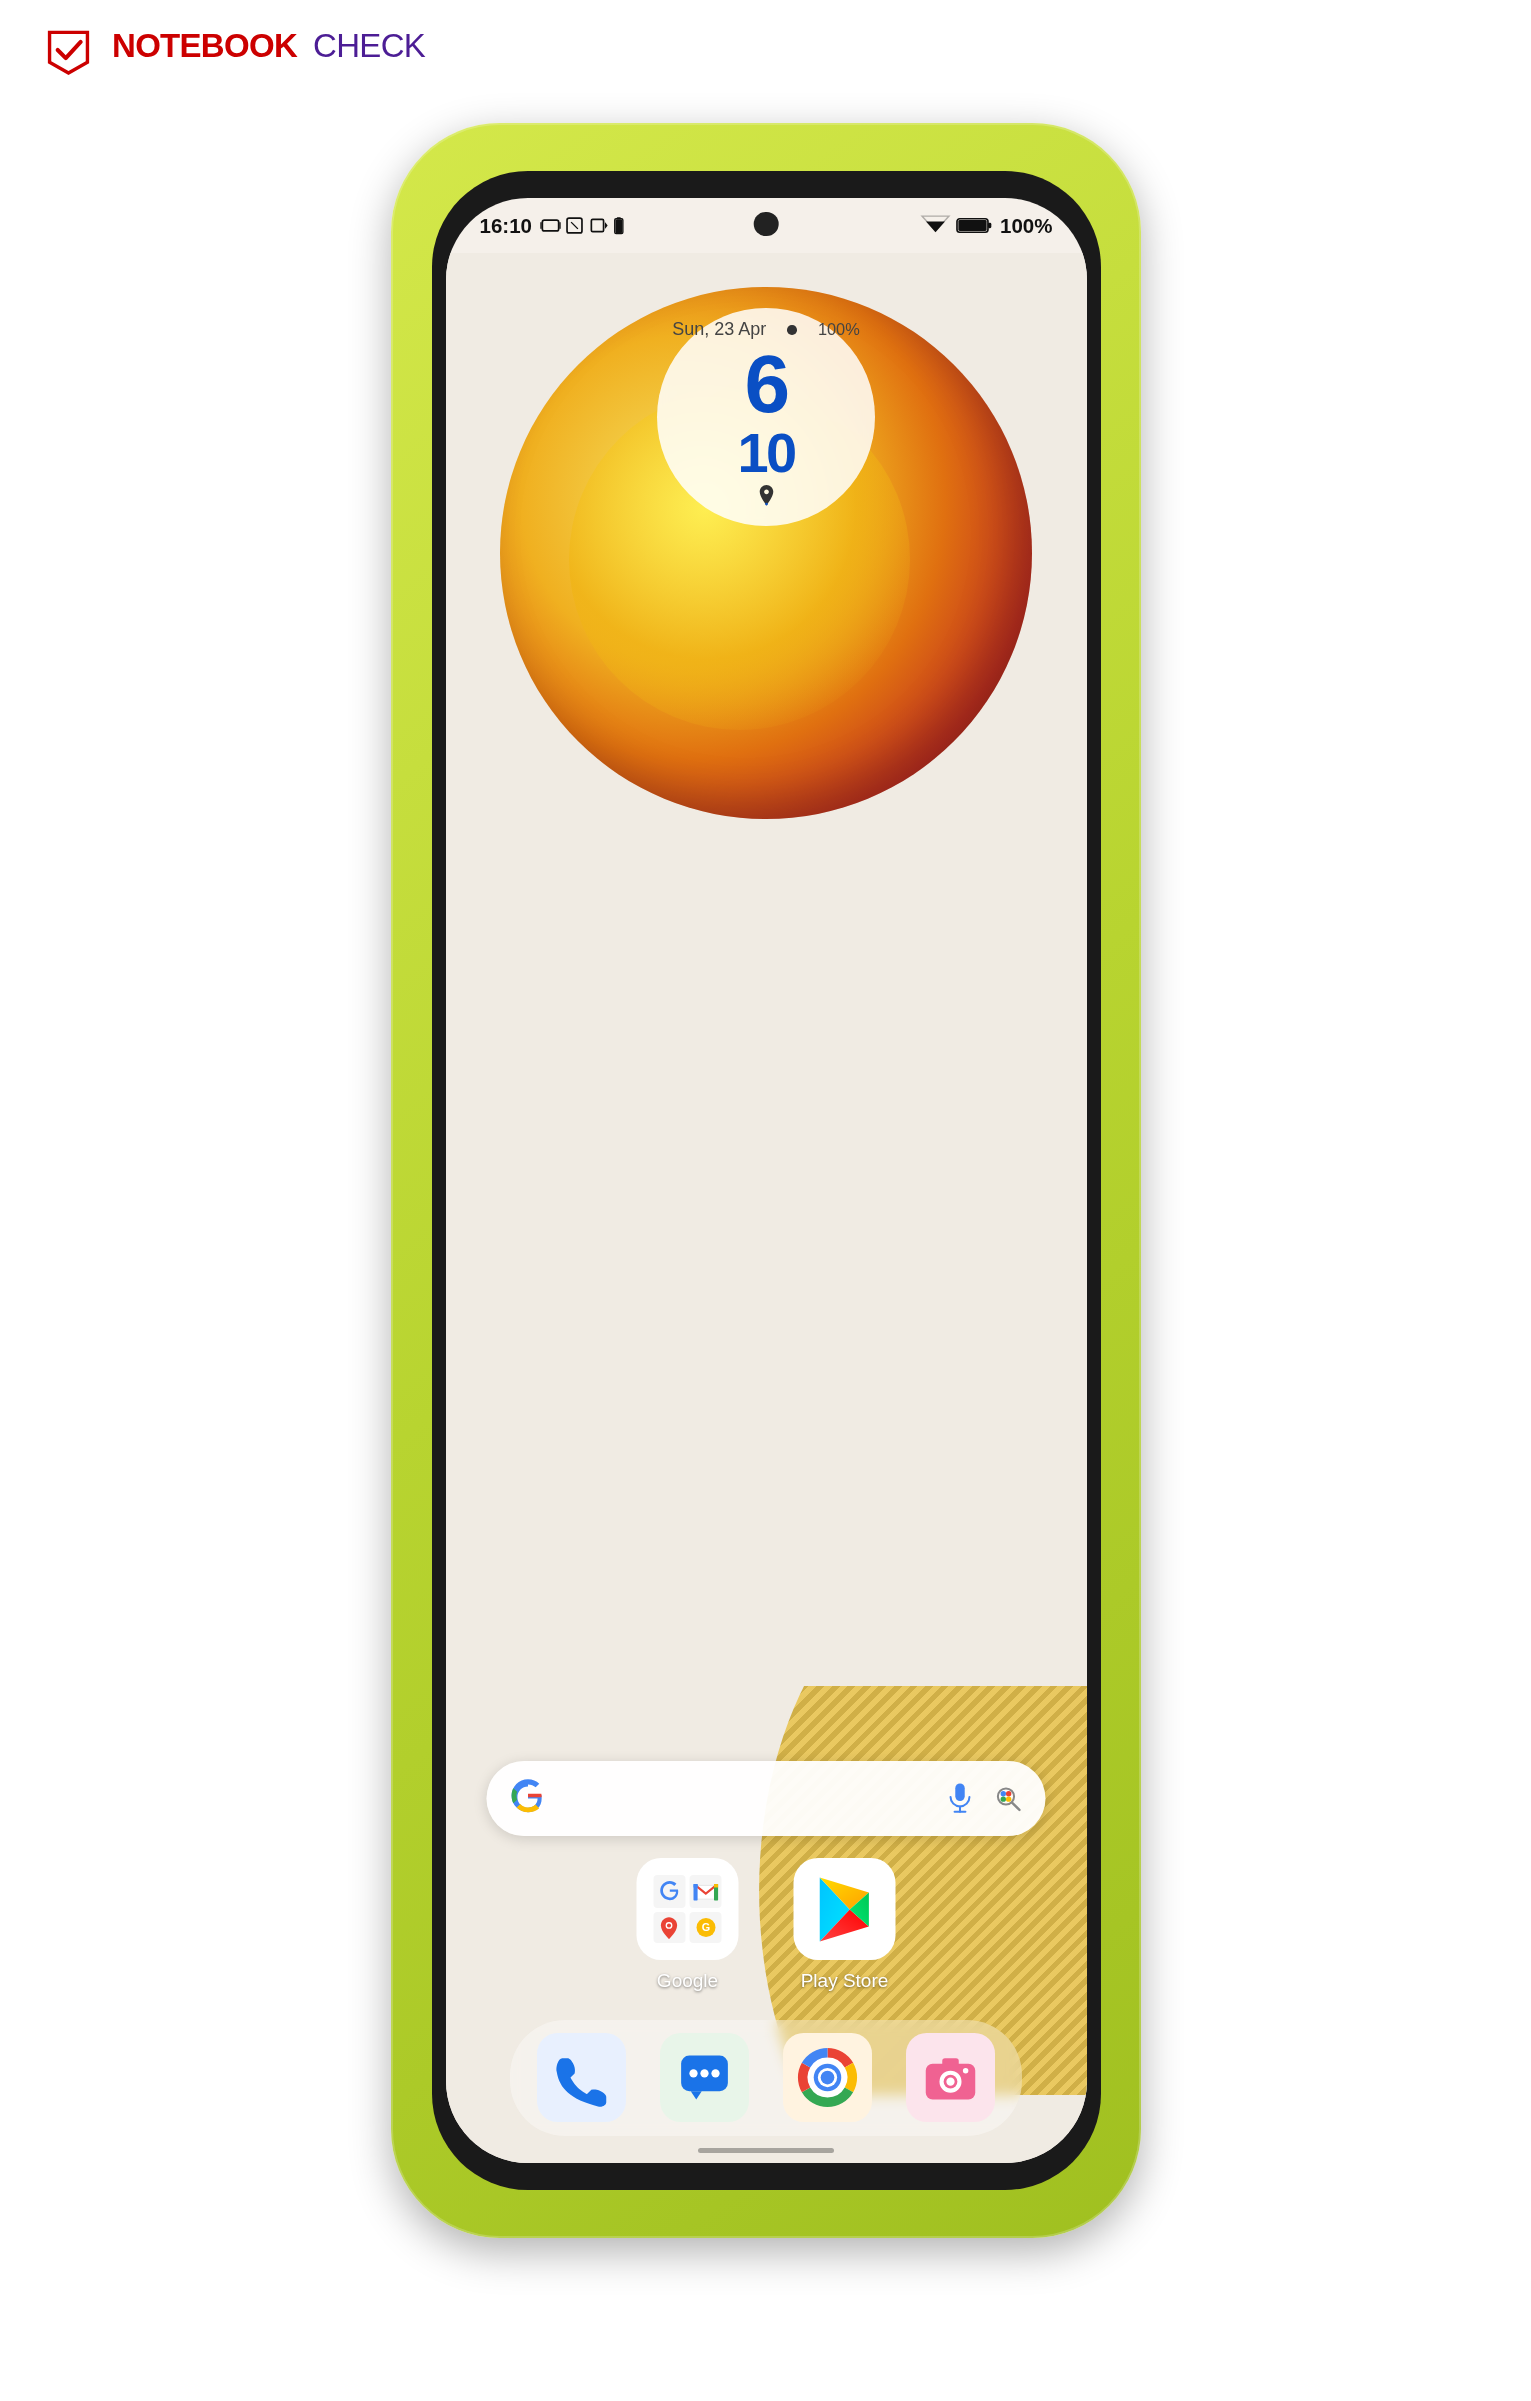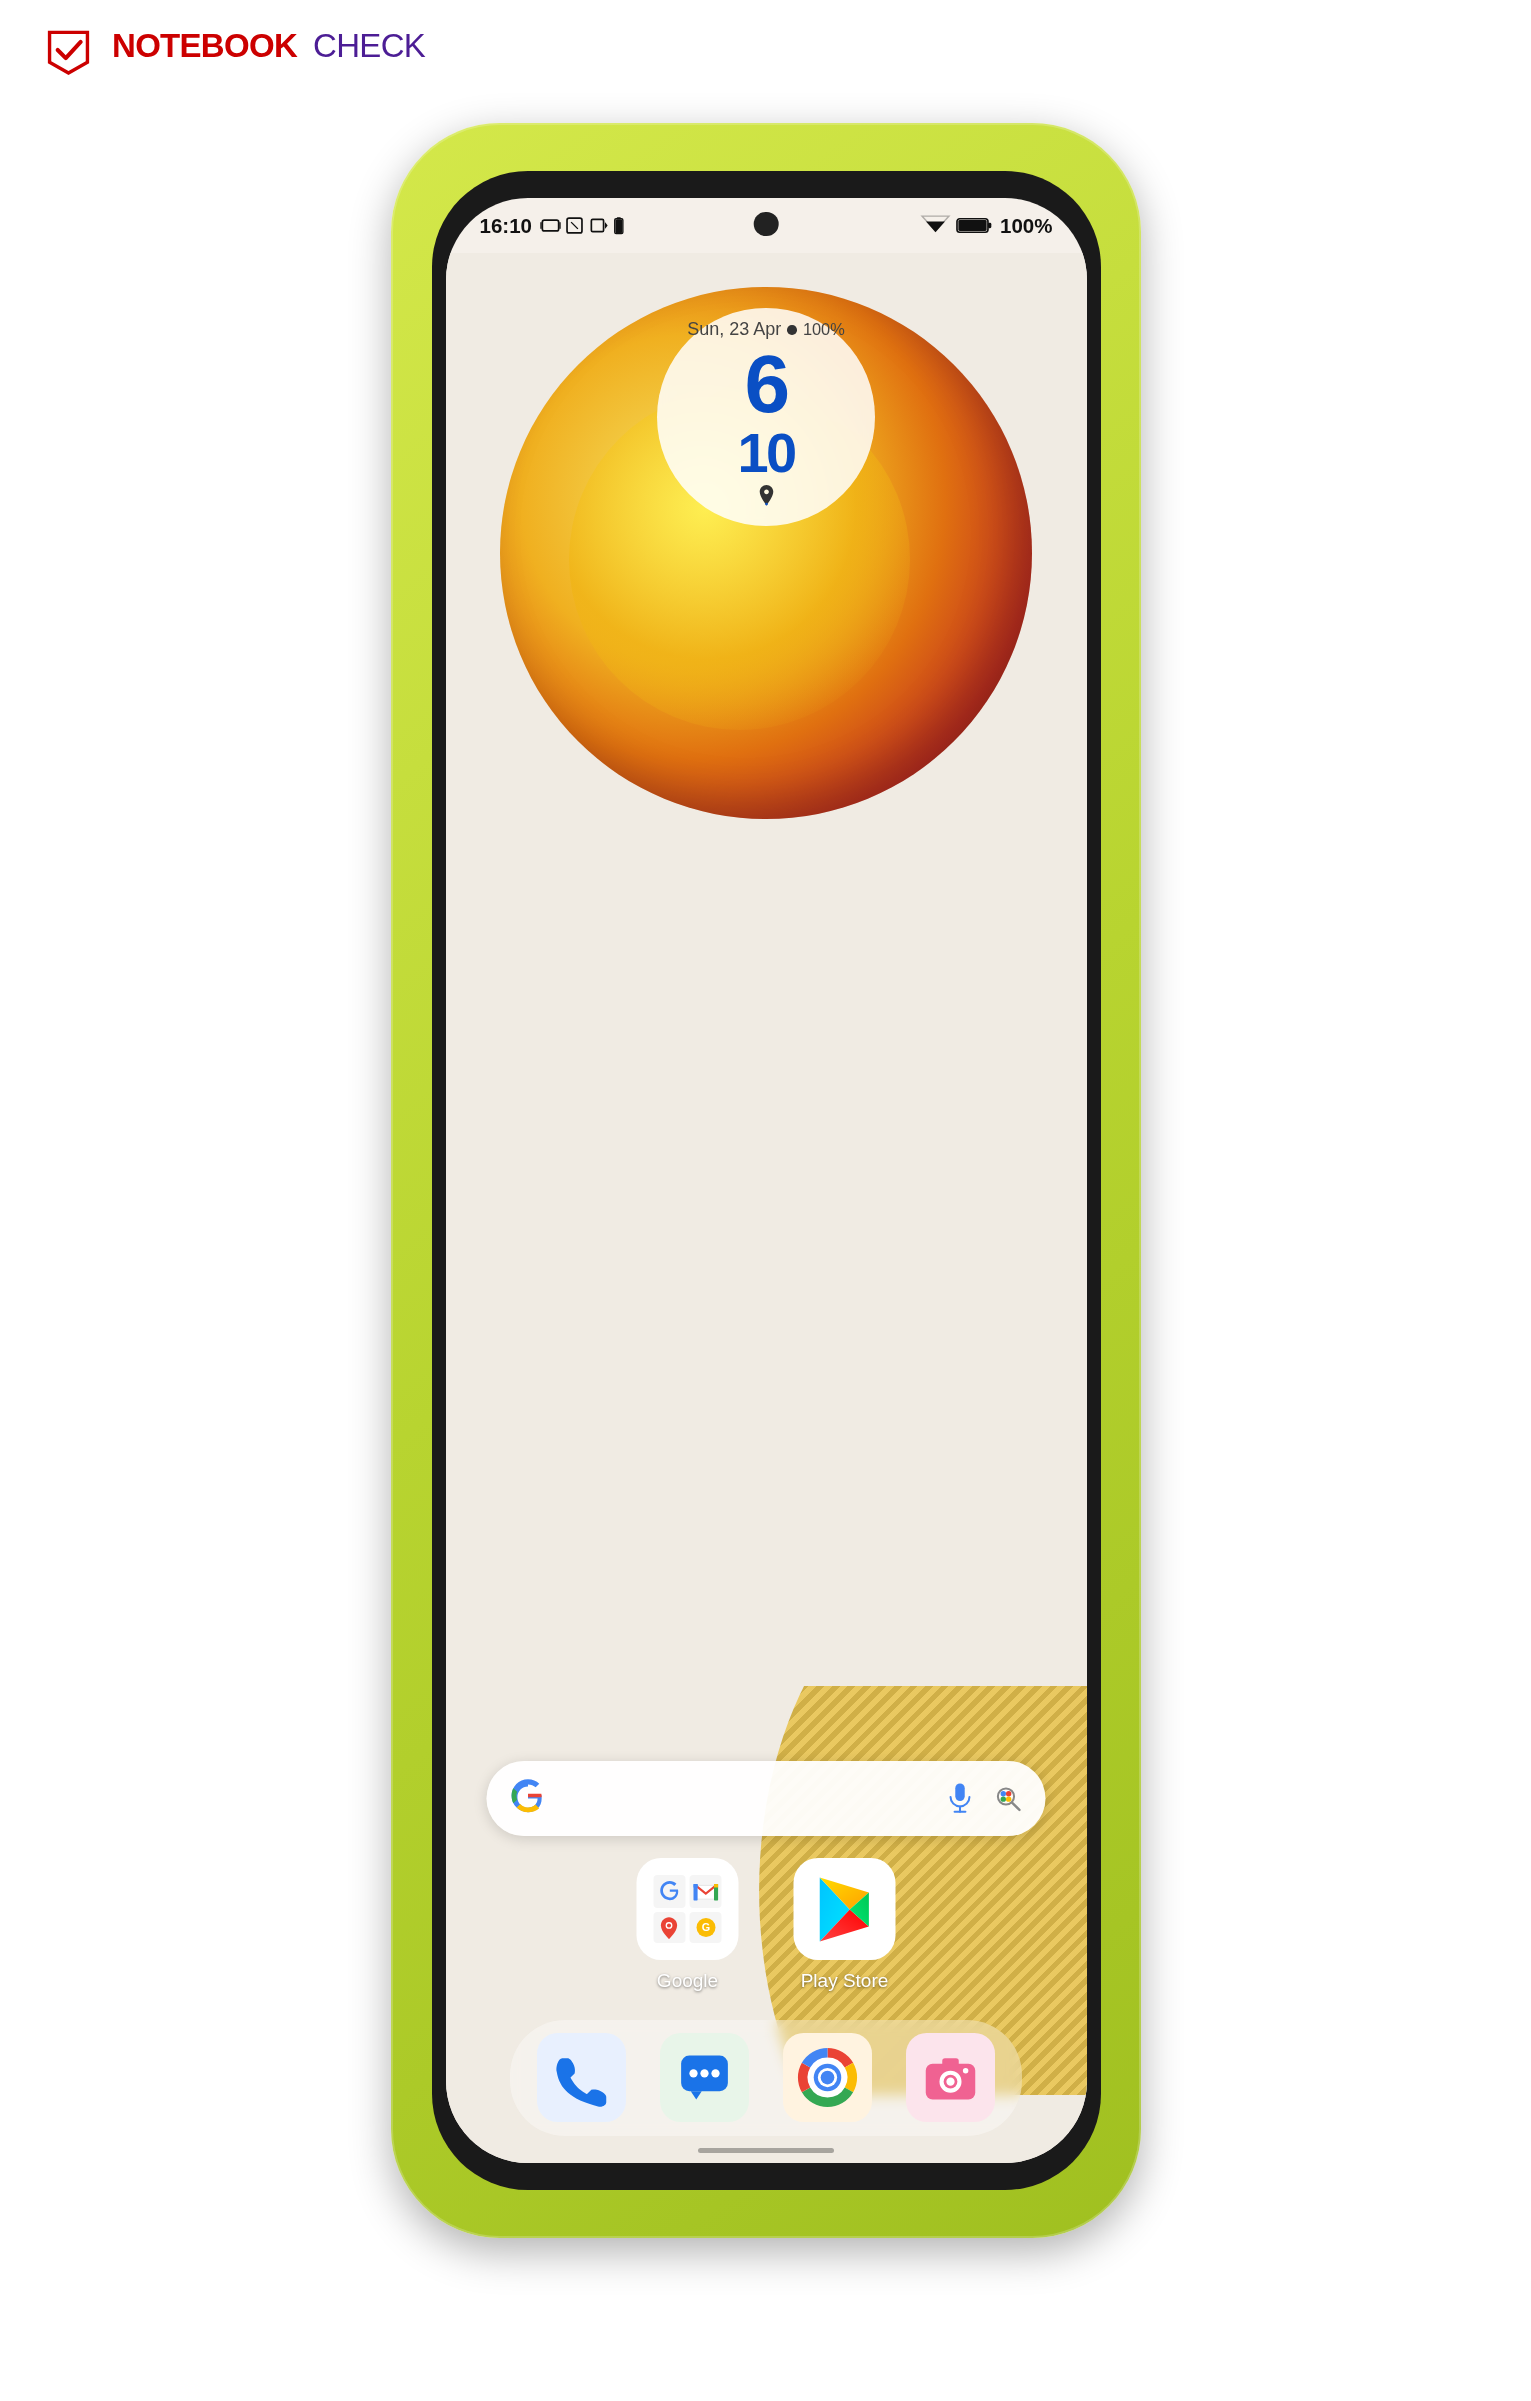--- a/index.html
+++ b/index.html
@@ -175,21 +175,21 @@
       backdrop-filter: blur(6.8px);
       z-index: 5;
     }
     .clock-date {
       font-size: 18px;
       color: #444;
       font-weight: 500;
       margin-bottom: 2.7px;
       display: flex;
       align-items: center;
-      gap: 6px;
+      gap: 21px;
     }
     .clock-battery-dot {
       width: 9.6px;
       height: 9.6px;
       background: #333;
       border-radius: 50%;
       display: inline-block;
     }
     .clock-battery-pct {
       font-size: 16.4px;

